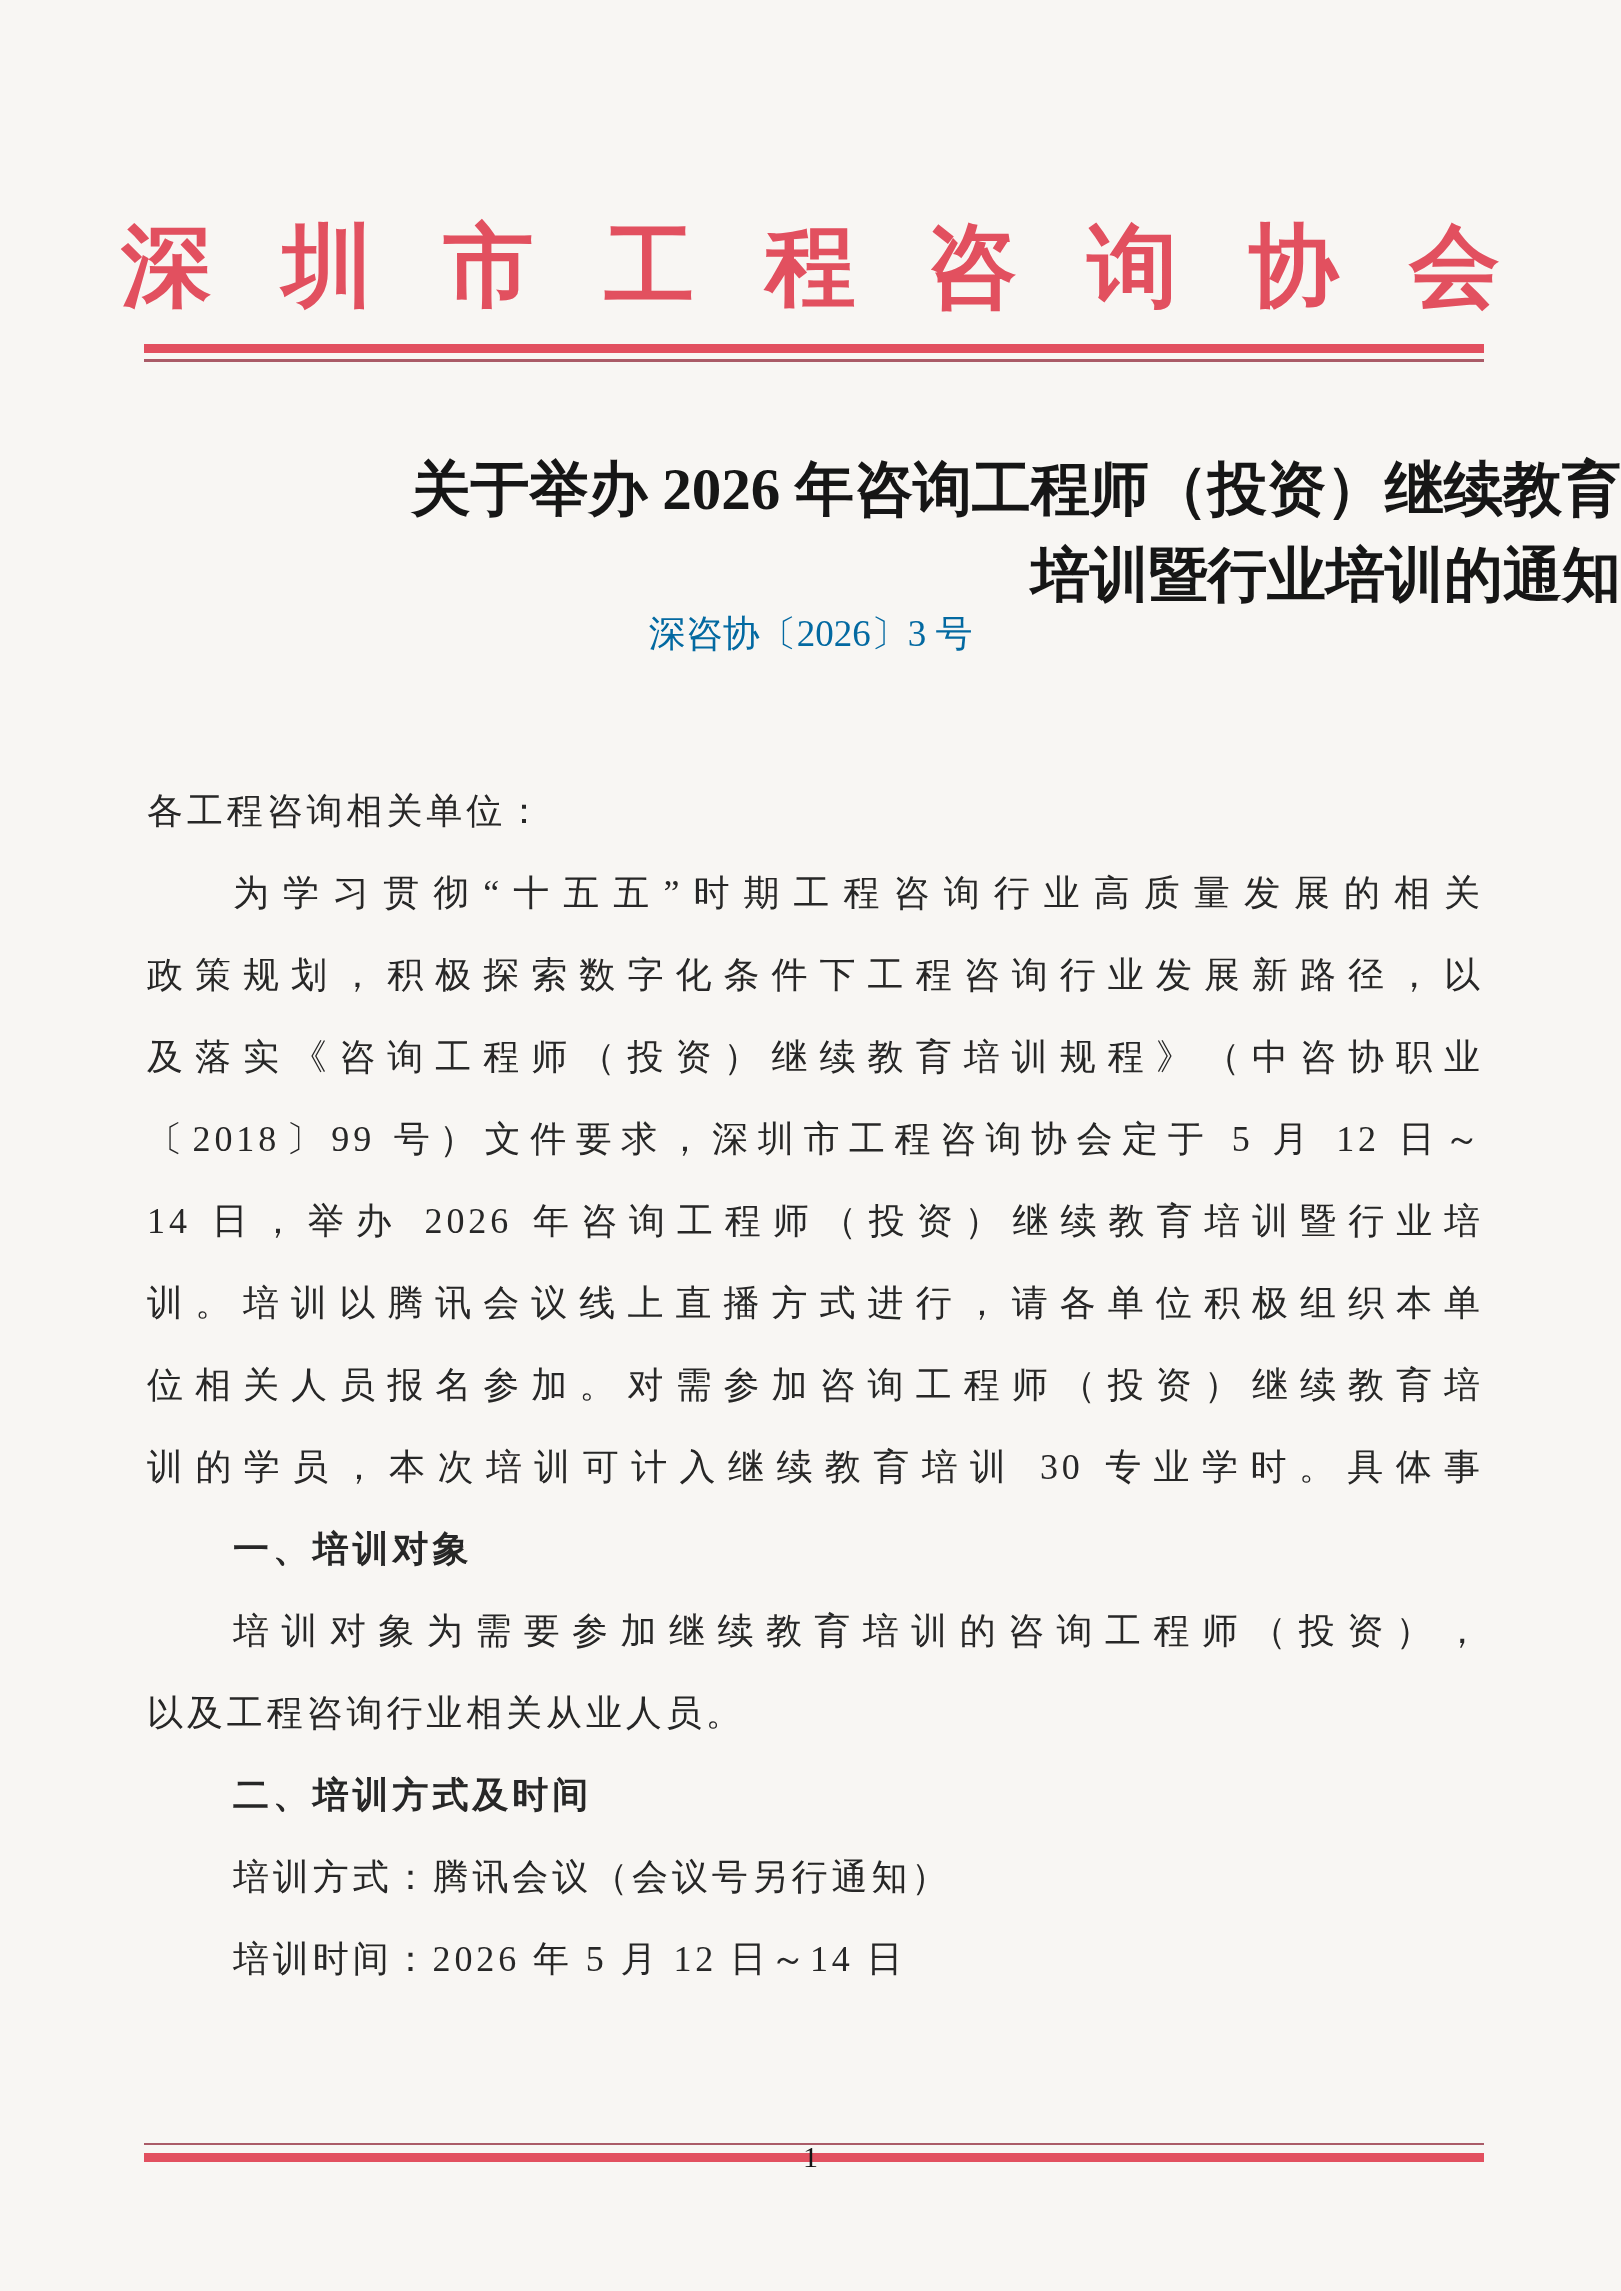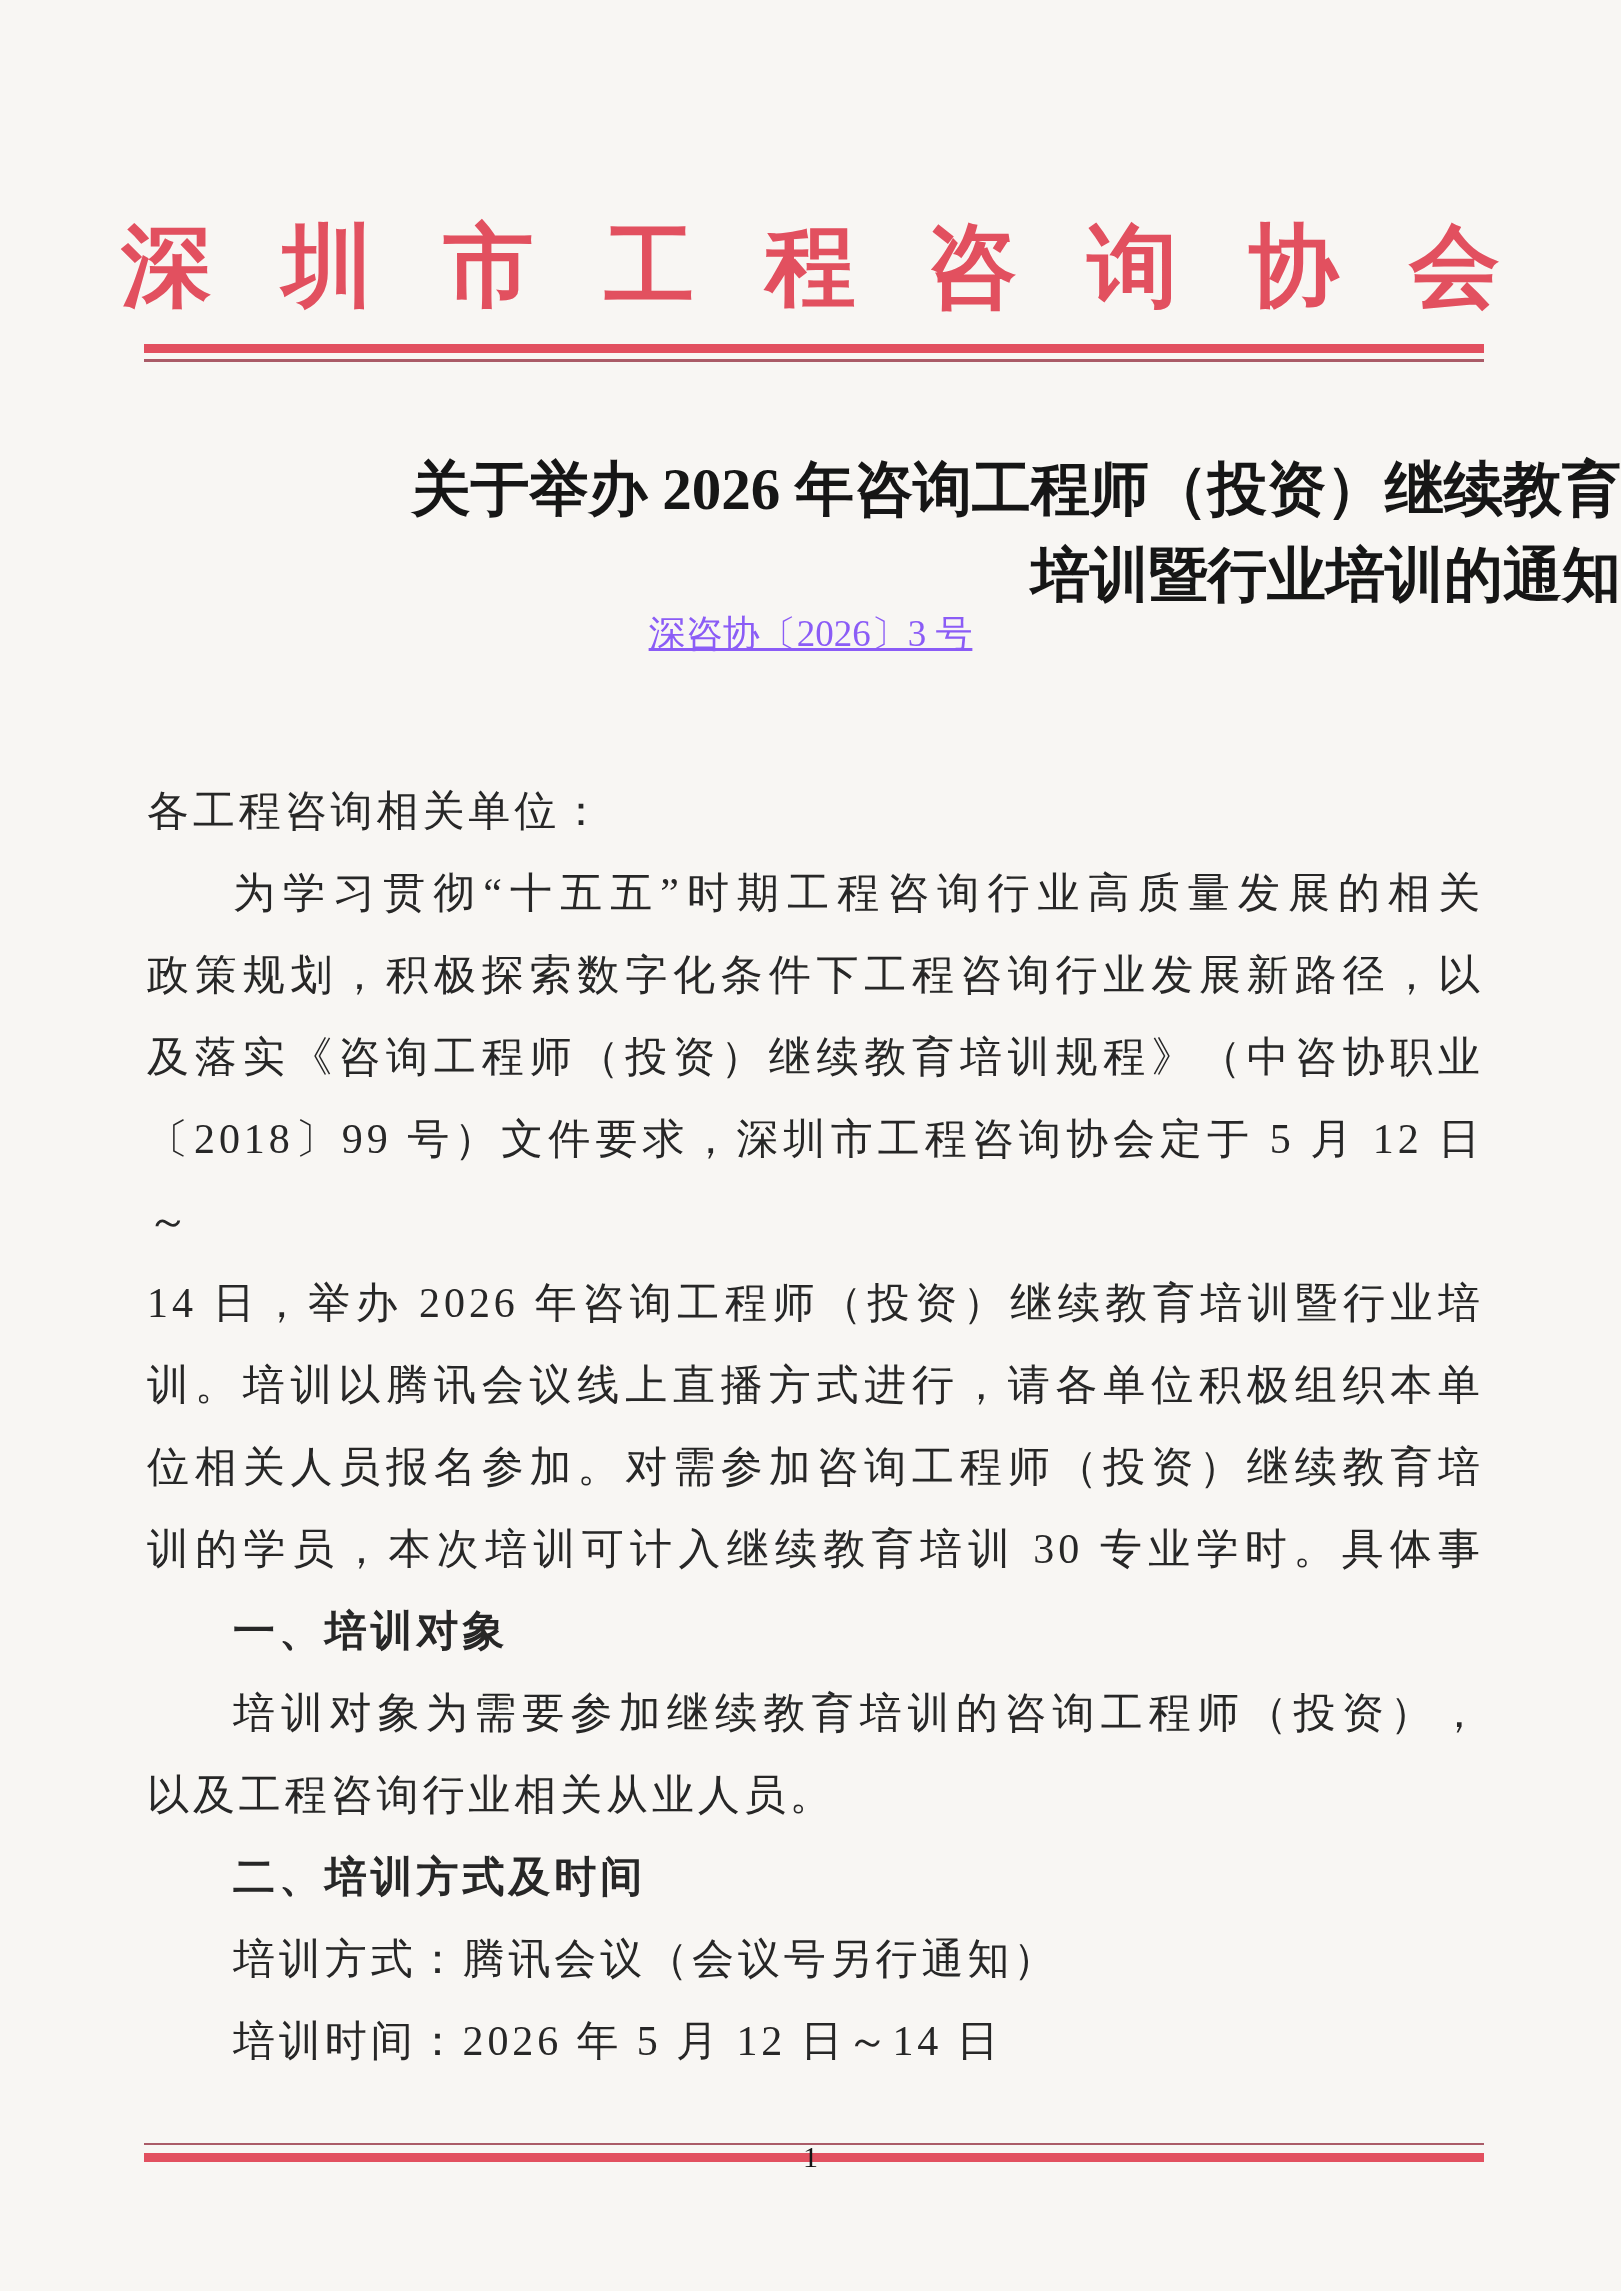--- a/index.html
+++ b/index.html
@@ -48,31 +48,30 @@
     line-height: 86px;
     font-weight: 700;
     color: #161616;
   }
   .doc-number {
     position: absolute;
     top: 606px; left: 0; right: 0;
     text-align: center;
     font-size: 37px;
     line-height: 55px;
-    color: #8b5cf6;
-    text-decoration: underline;
+    color: #0369a1;
   }
 
   
   .body-block {
     position: absolute;
     top: 770px;
     left: 147px;
     width: 1337px;
-    font-size: 42px;
+    font-size: 36px;
     line-height: 82px;
     letter-spacing: 3.9px;
     color: #272727;
   }
   .bodyline { white-space: normal; }
   .fill { text-align: justify; text-align-last: justify; }
   .indent { text-indent: 86px; }
   .bold { font-weight: 700; }
 
   

